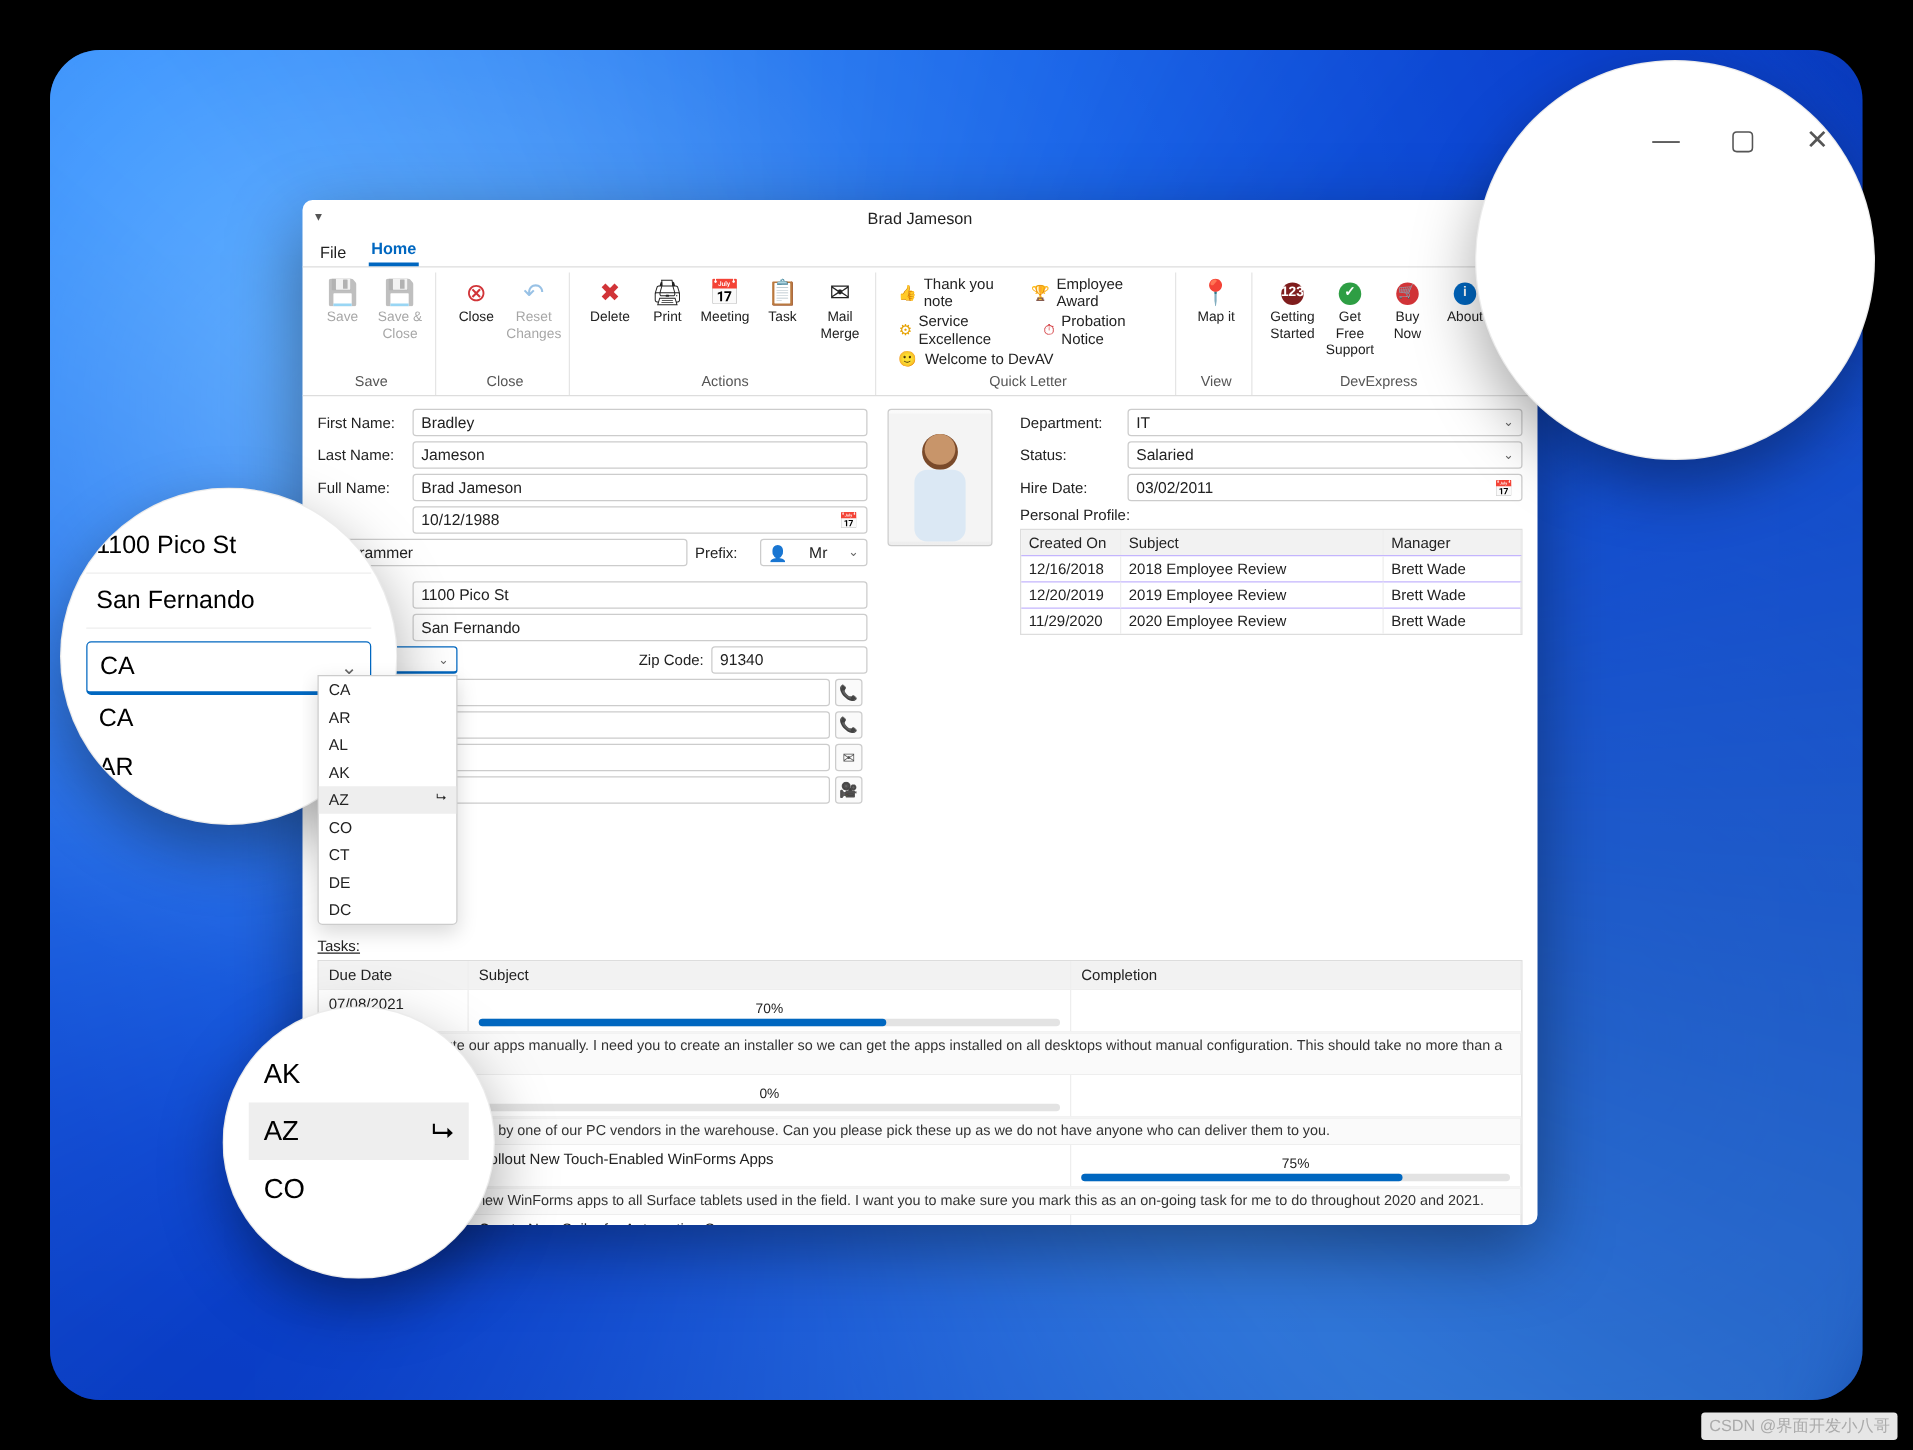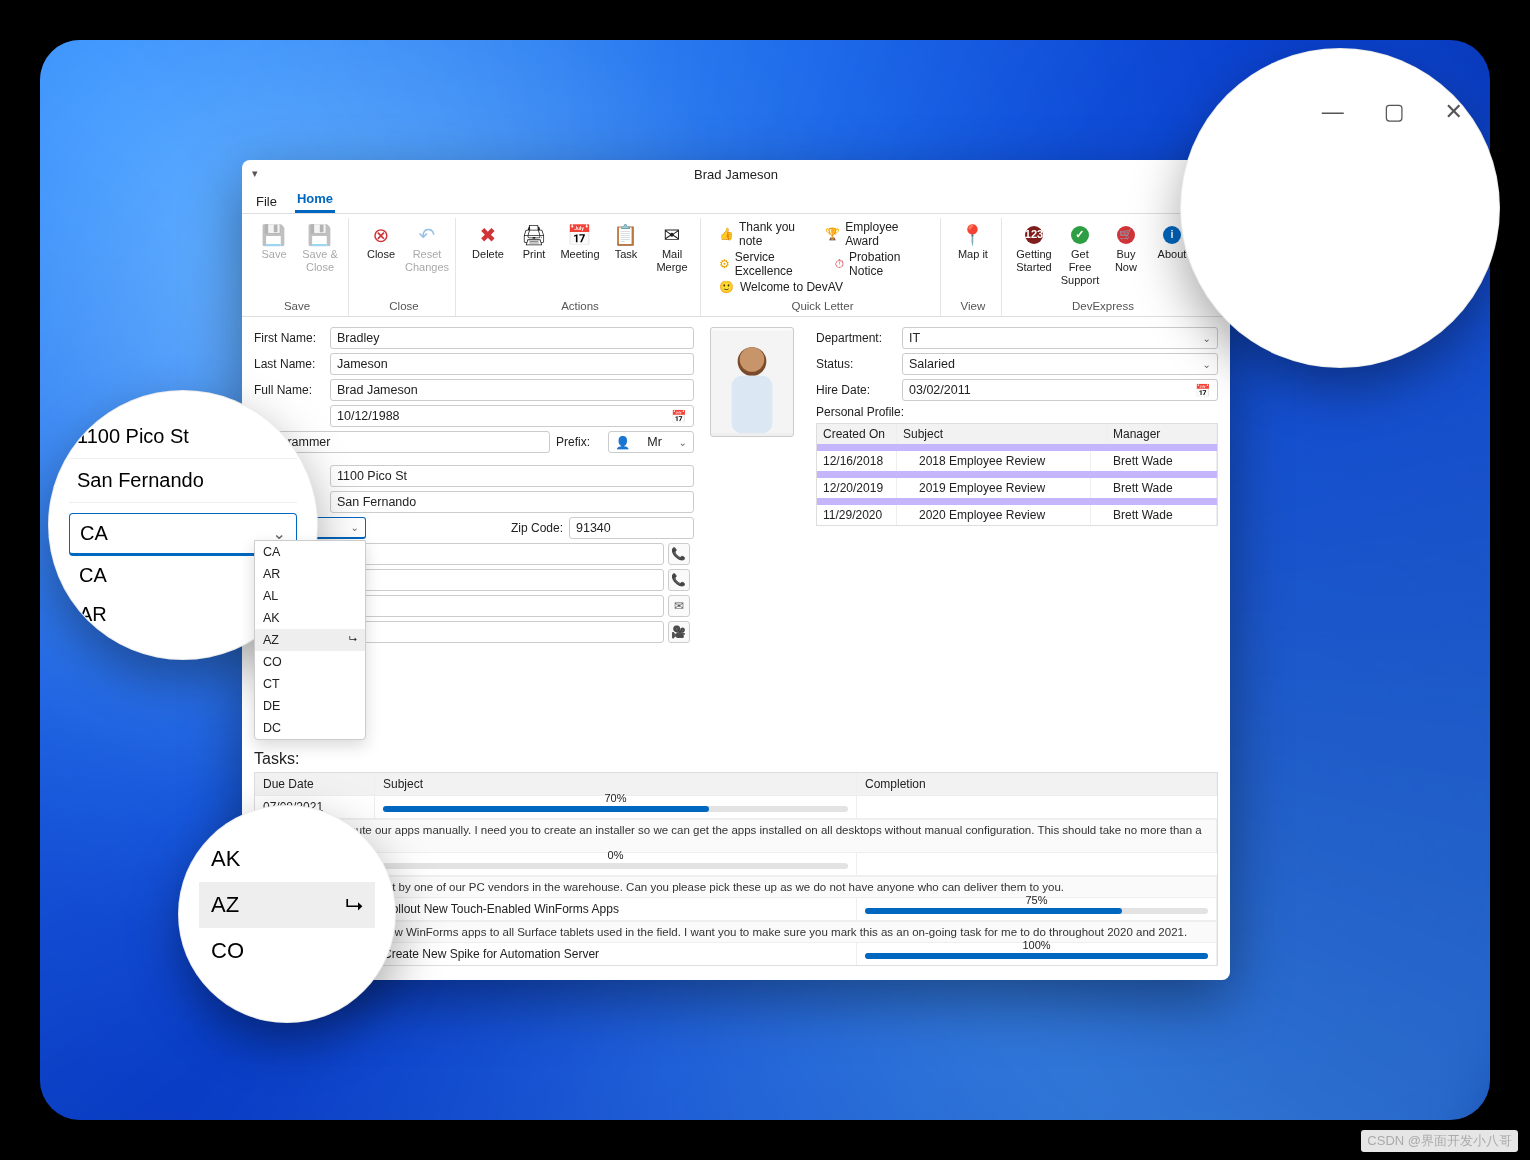--- a/index.html
+++ b/index.html
@@ -52,34 +52,34 @@
   .state-dd { position:relative; }
   .state-combo { height:22px; border:1px solid #0067c0; border-bottom:2px solid #0067c0; border-radius:3px; padding:2px 6px; display:flex; align-items:center; justify-content:space-between; font-size:12.5px; }
   .state-list { position:absolute; top:23px; left:0; width:112px; background:#fff; border:1px solid #ccc; border-radius:0 0 4px 4px; box-shadow:0 6px 16px rgba(0,0,0,.15); z-index:5; }
   .state-list div { padding:4px 8px; font-size:12.5px; cursor:pointer; }
   .state-list div.hover { background:#eee; }
   .profile-title { font-size:12px; margin:2px 0 4px; }
   .ptable { border:1px solid #ddd; font-size:12px; }
   .ptable .hdr, .ptable .r { display:grid; grid-template-columns:80px 1fr 110px; }
   .ptable .hdr { background:#f2f2f2; font-weight:400; }
   .ptable .hdr div, .ptable .r div { padding:3px 6px; border-right:1px solid #eee; }
-  .ptable .r { border-top:7px solid #c4b5fd;gap:16px; }
+  .ptable .r { border-top:1px solid #c4b5fd; }
 
   .contact .row { display:grid; grid-template-columns:90px 1fr 26px; gap:4px; align-items:center; margin-bottom:4px; }
   .contact .icn { width:22px; height:22px; border:1px solid #ccc; border-radius:3px; display:flex; align-items:center; justify-content:center; font-size:12px; color:#555; background:#fafafa; }
 
   .tasks { position:absolute; left:12px; right:12px; top:590px; }
-  .tasks-lbl { font-size:16px; margin-bottom:4px; }
+  .tasks-lbl { font-size:12px; margin-bottom:4px;text-decoration:underline; }
   .ttable { border:1px solid #ddd; font-size:12px; }
   .ttable .hdr { display:grid; grid-template-columns:120px 1fr 360px; background:#f2f2f2; }
   .ttable .hdr div { padding:4px 8px; border-right:1px solid #eee; }
   .ttable .tr { display:grid; grid-template-columns:120px 1fr 360px; border-top:1px solid #eee; }
   .ttable .tr > div { padding:4px 8px; border-right:1px solid #eee; }
   .ttable .sub { grid-column:1/4; padding:4px 8px 4px 30px; font-size:11.5px; color:#333; background:#fafafa; border-top:1px solid #f0f0f0; }
-  .prog { height:6px; background:#e3e3e3; border-radius:3px; position:relative; margin-top:6px; }
+  .prog { height:6px; background:#e3e3e3; border-radius:3px; position:relative; margin-top:19px; }
   .prog .bar { position:absolute; left:0; top:0; bottom:0; background:#0067c0; border-radius:3px; }
   .prog .pct { position:absolute; width:100%; text-align:center; top:-14px; font-size:11px; }
 
   
   .mag { position:absolute; border-radius:50%; background:#fff; box-shadow:0 20px 50px rgba(0,0,0,.35); border:1px solid rgba(0,0,0,.08); overflow:hidden; }
   .mag1 { left:48px; top:390px; width:270px; height:270px; padding:24px 20px; }
   .mag1 .bigrow { font-size:20px; padding:10px 8px; border-bottom:1px solid #eee; }
   .mag1 .bigdd { display:flex; align-items:center; justify-content:space-between; border:1px solid #0067c0; border-bottom:3px solid #0067c0; border-radius:4px; padding:8px 10px; font-size:20px; margin-top:10px; }
   .mag1 .opt { font-size:20px; padding:8px 10px; }
   .mag2 { left:178px; top:805px; width:218px; height:218px; padding:30px 20px; }

